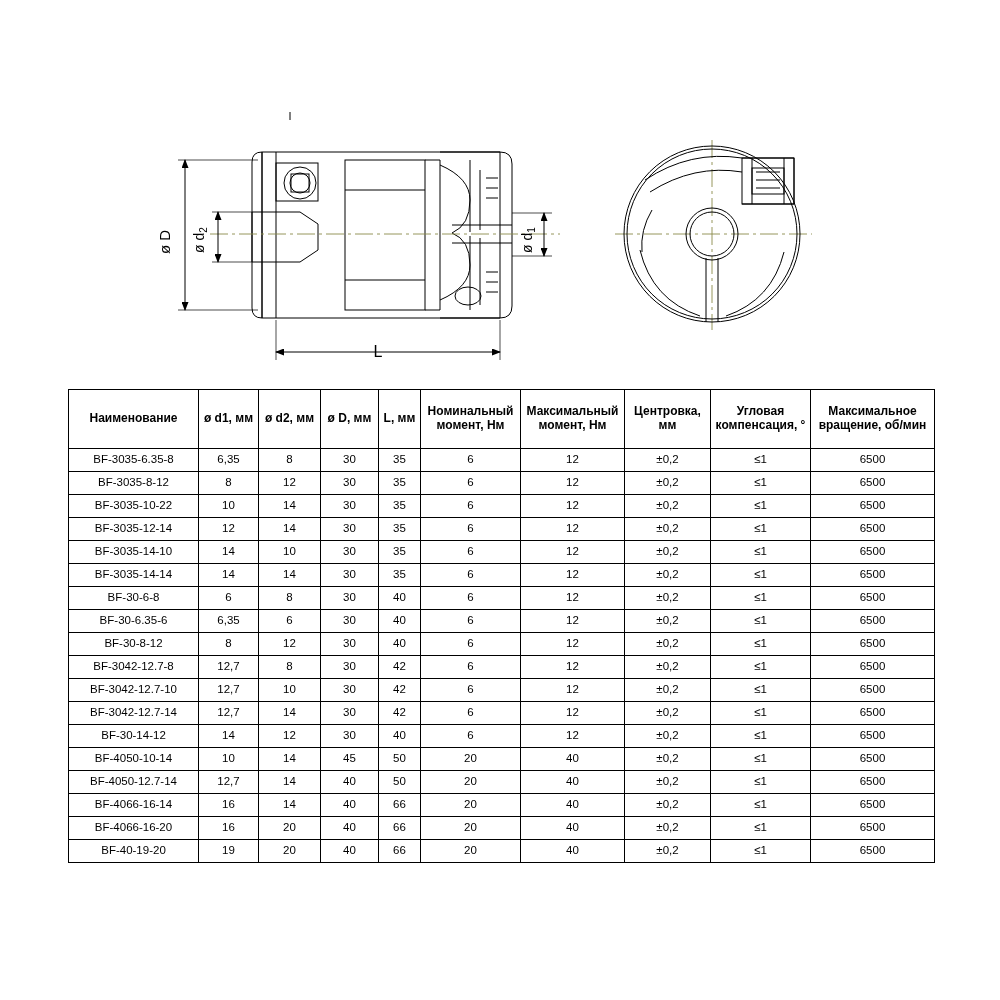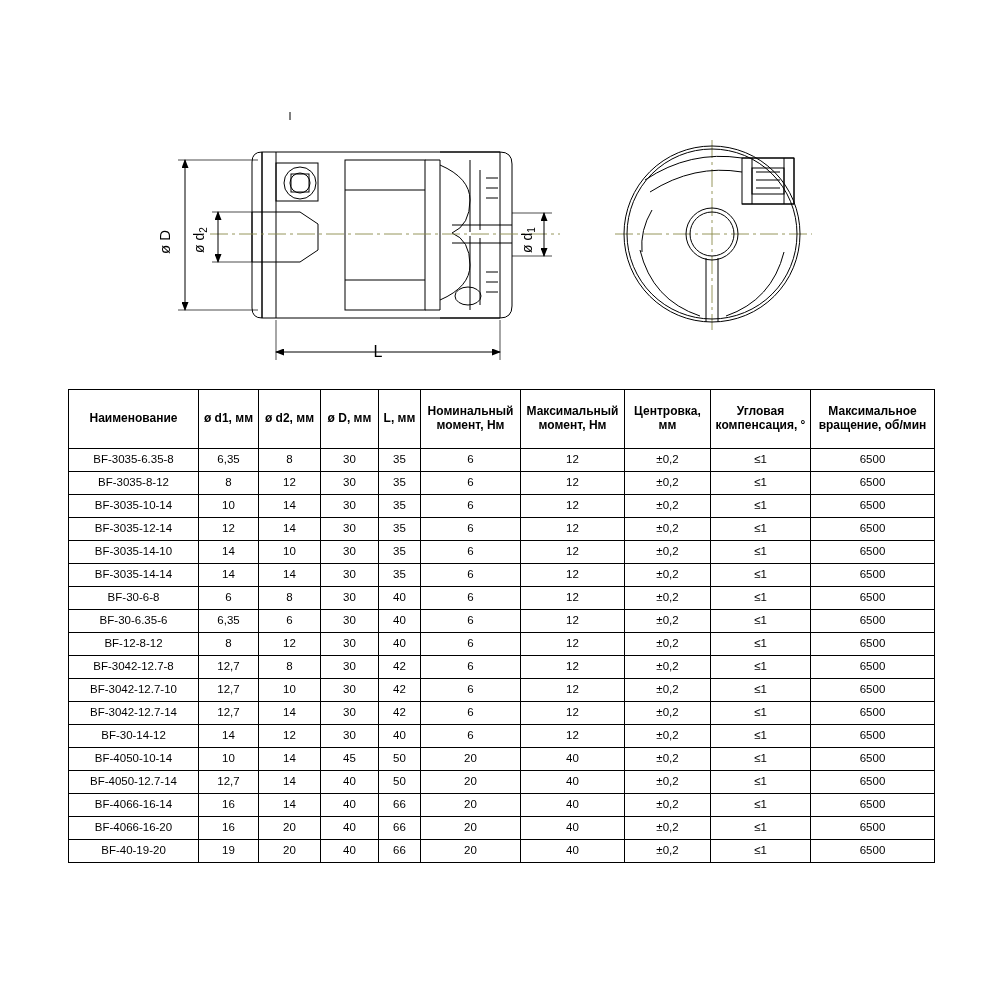--- a/index.html
+++ b/index.html
@@ -235,21 +235,21 @@
           <td>12</td>
           <td>30</td>
           <td>35</td>
           <td>6</td>
           <td>12</td>
           <td>±0,2</td>
           <td>≤1</td>
           <td>6500</td>
         </tr>
         <tr>
-          <td>BF-3035-10-14</td>
+          <td>BF-3035-10-22</td>
           <td>10</td>
           <td>14</td>
           <td>30</td>
           <td>35</td>
           <td>6</td>
           <td>12</td>
           <td>±0,2</td>
           <td>≤1</td>
           <td>6500</td>
         </tr>
@@ -307,21 +307,21 @@
           <td>6</td>
           <td>30</td>
           <td>40</td>
           <td>6</td>
           <td>12</td>
           <td>±0,2</td>
           <td>≤1</td>
           <td>6500</td>
         </tr>
         <tr>
-          <td>BF-12-8-12</td>
+          <td>BF-30-8-12</td>
           <td>8</td>
           <td>12</td>
           <td>30</td>
           <td>40</td>
           <td>6</td>
           <td>12</td>
           <td>±0,2</td>
           <td>≤1</td>
           <td>6500</td>
         </tr>

